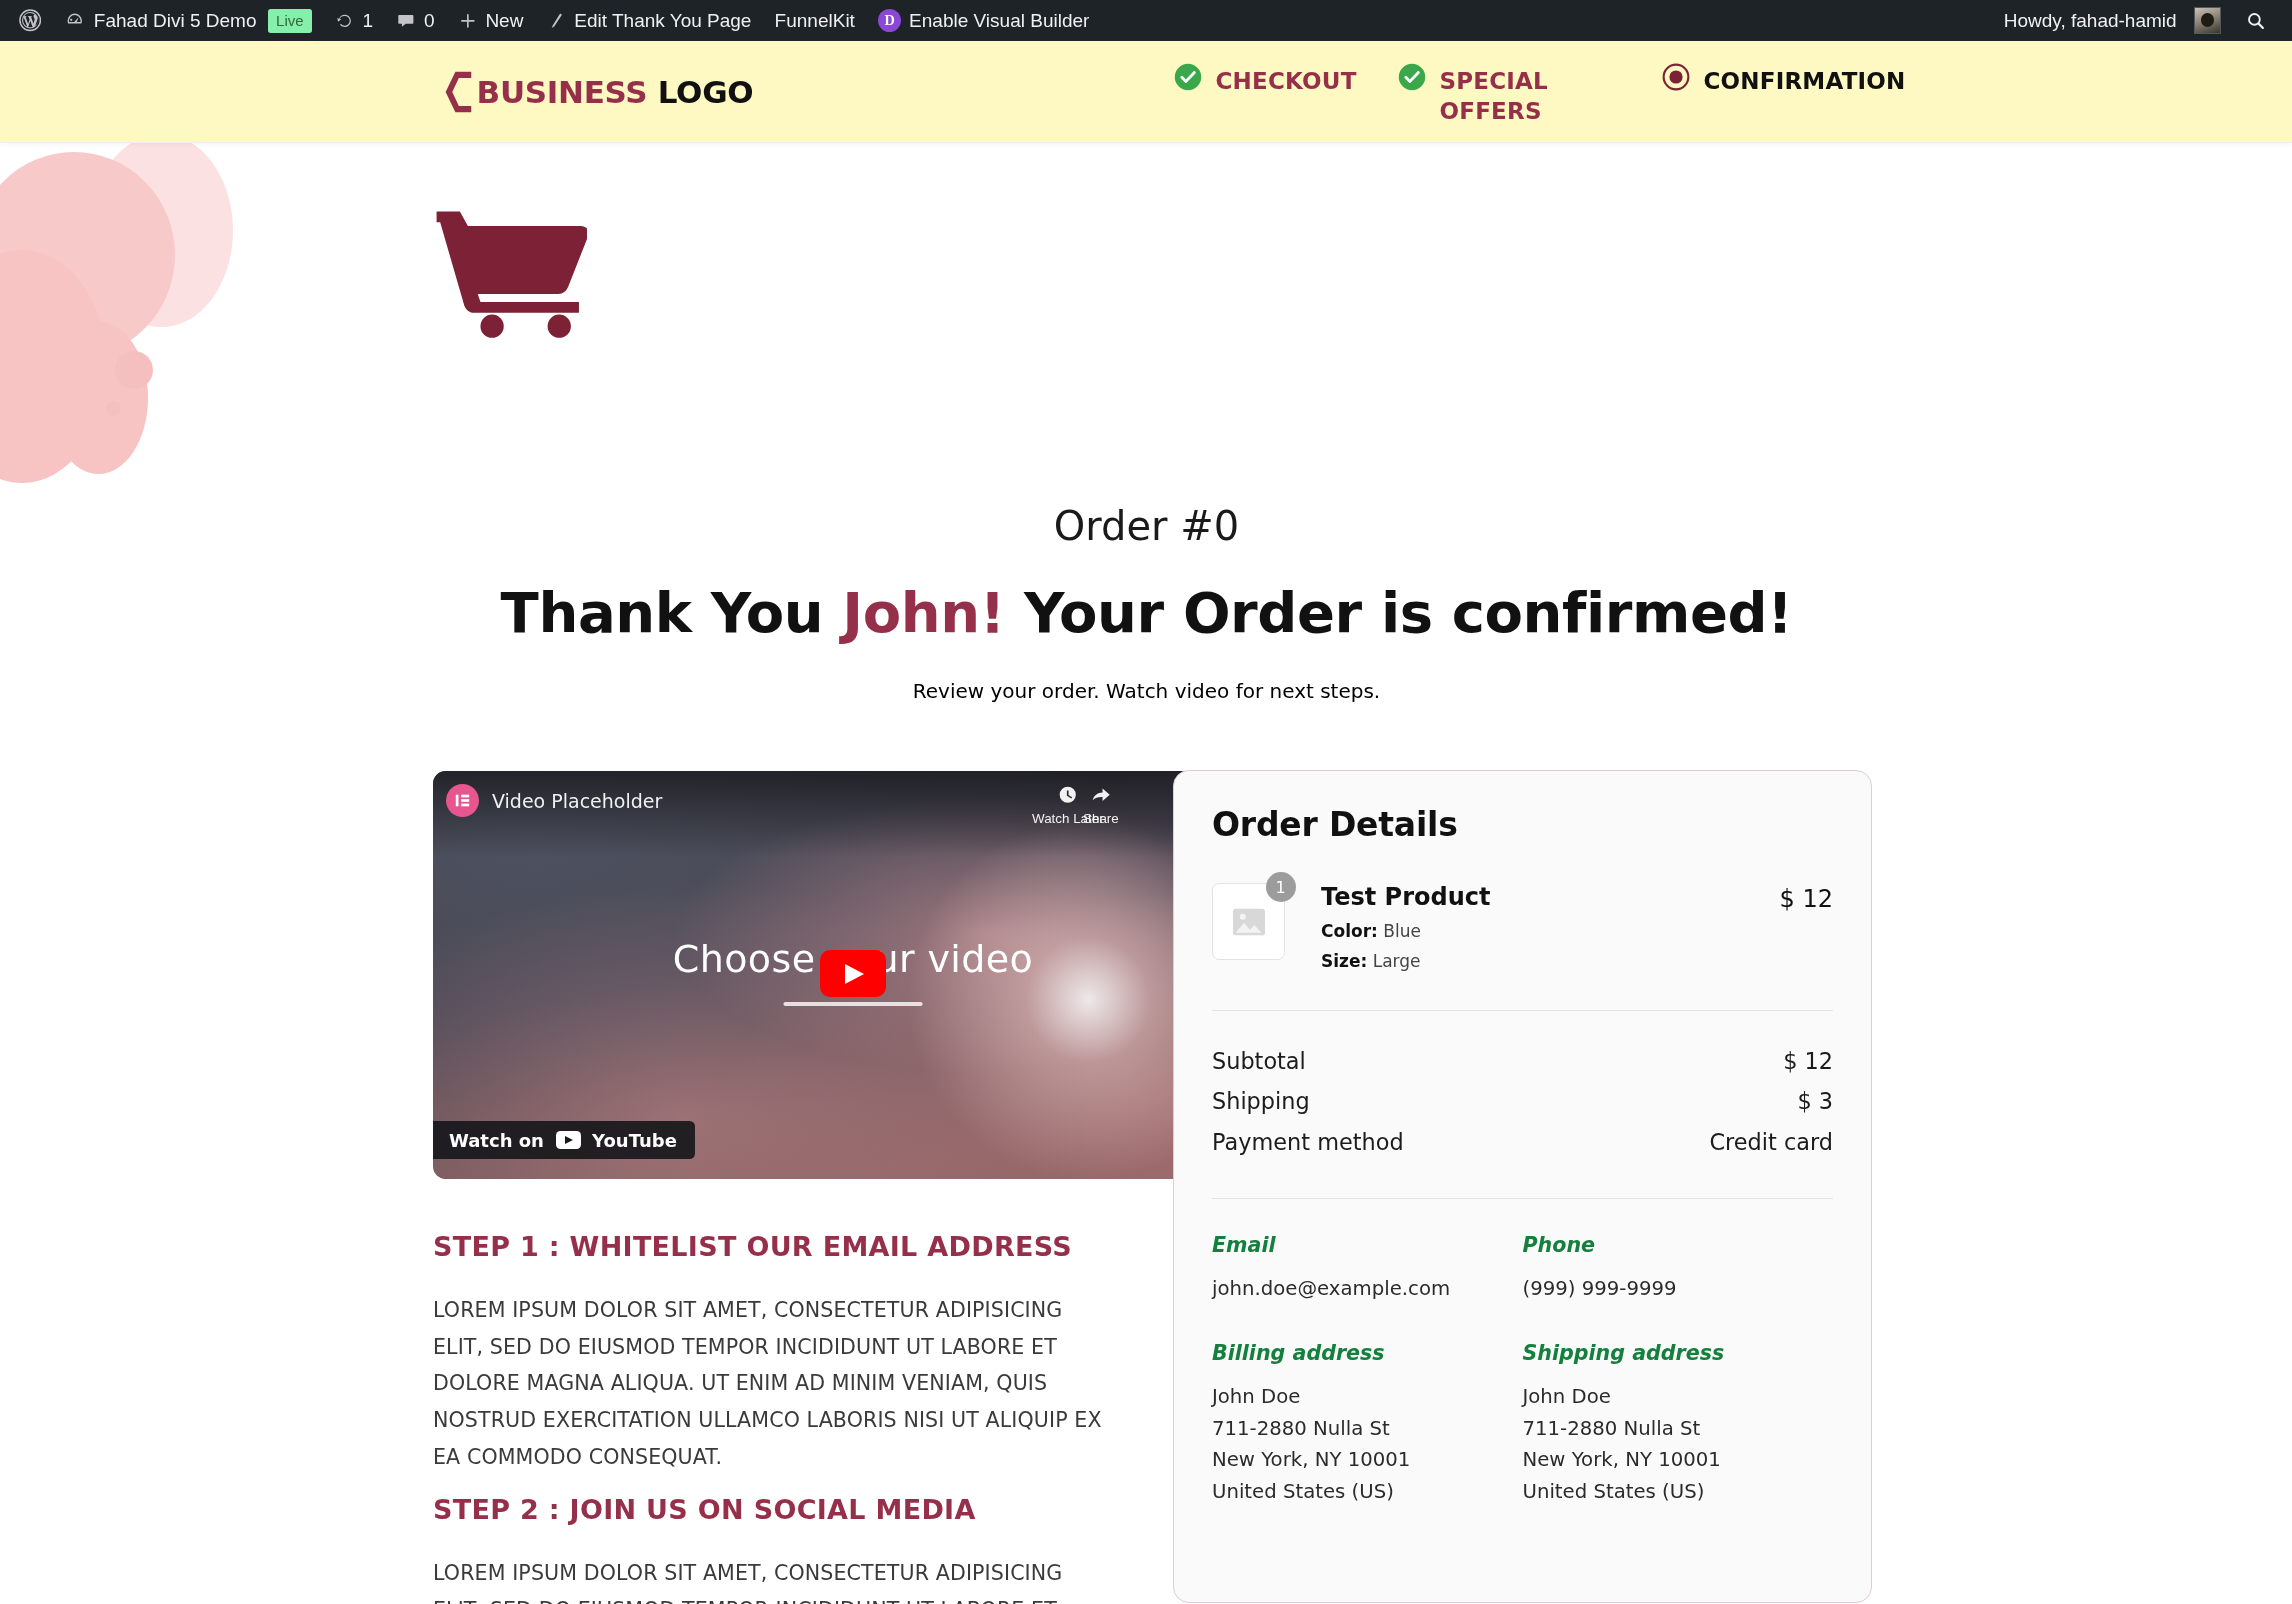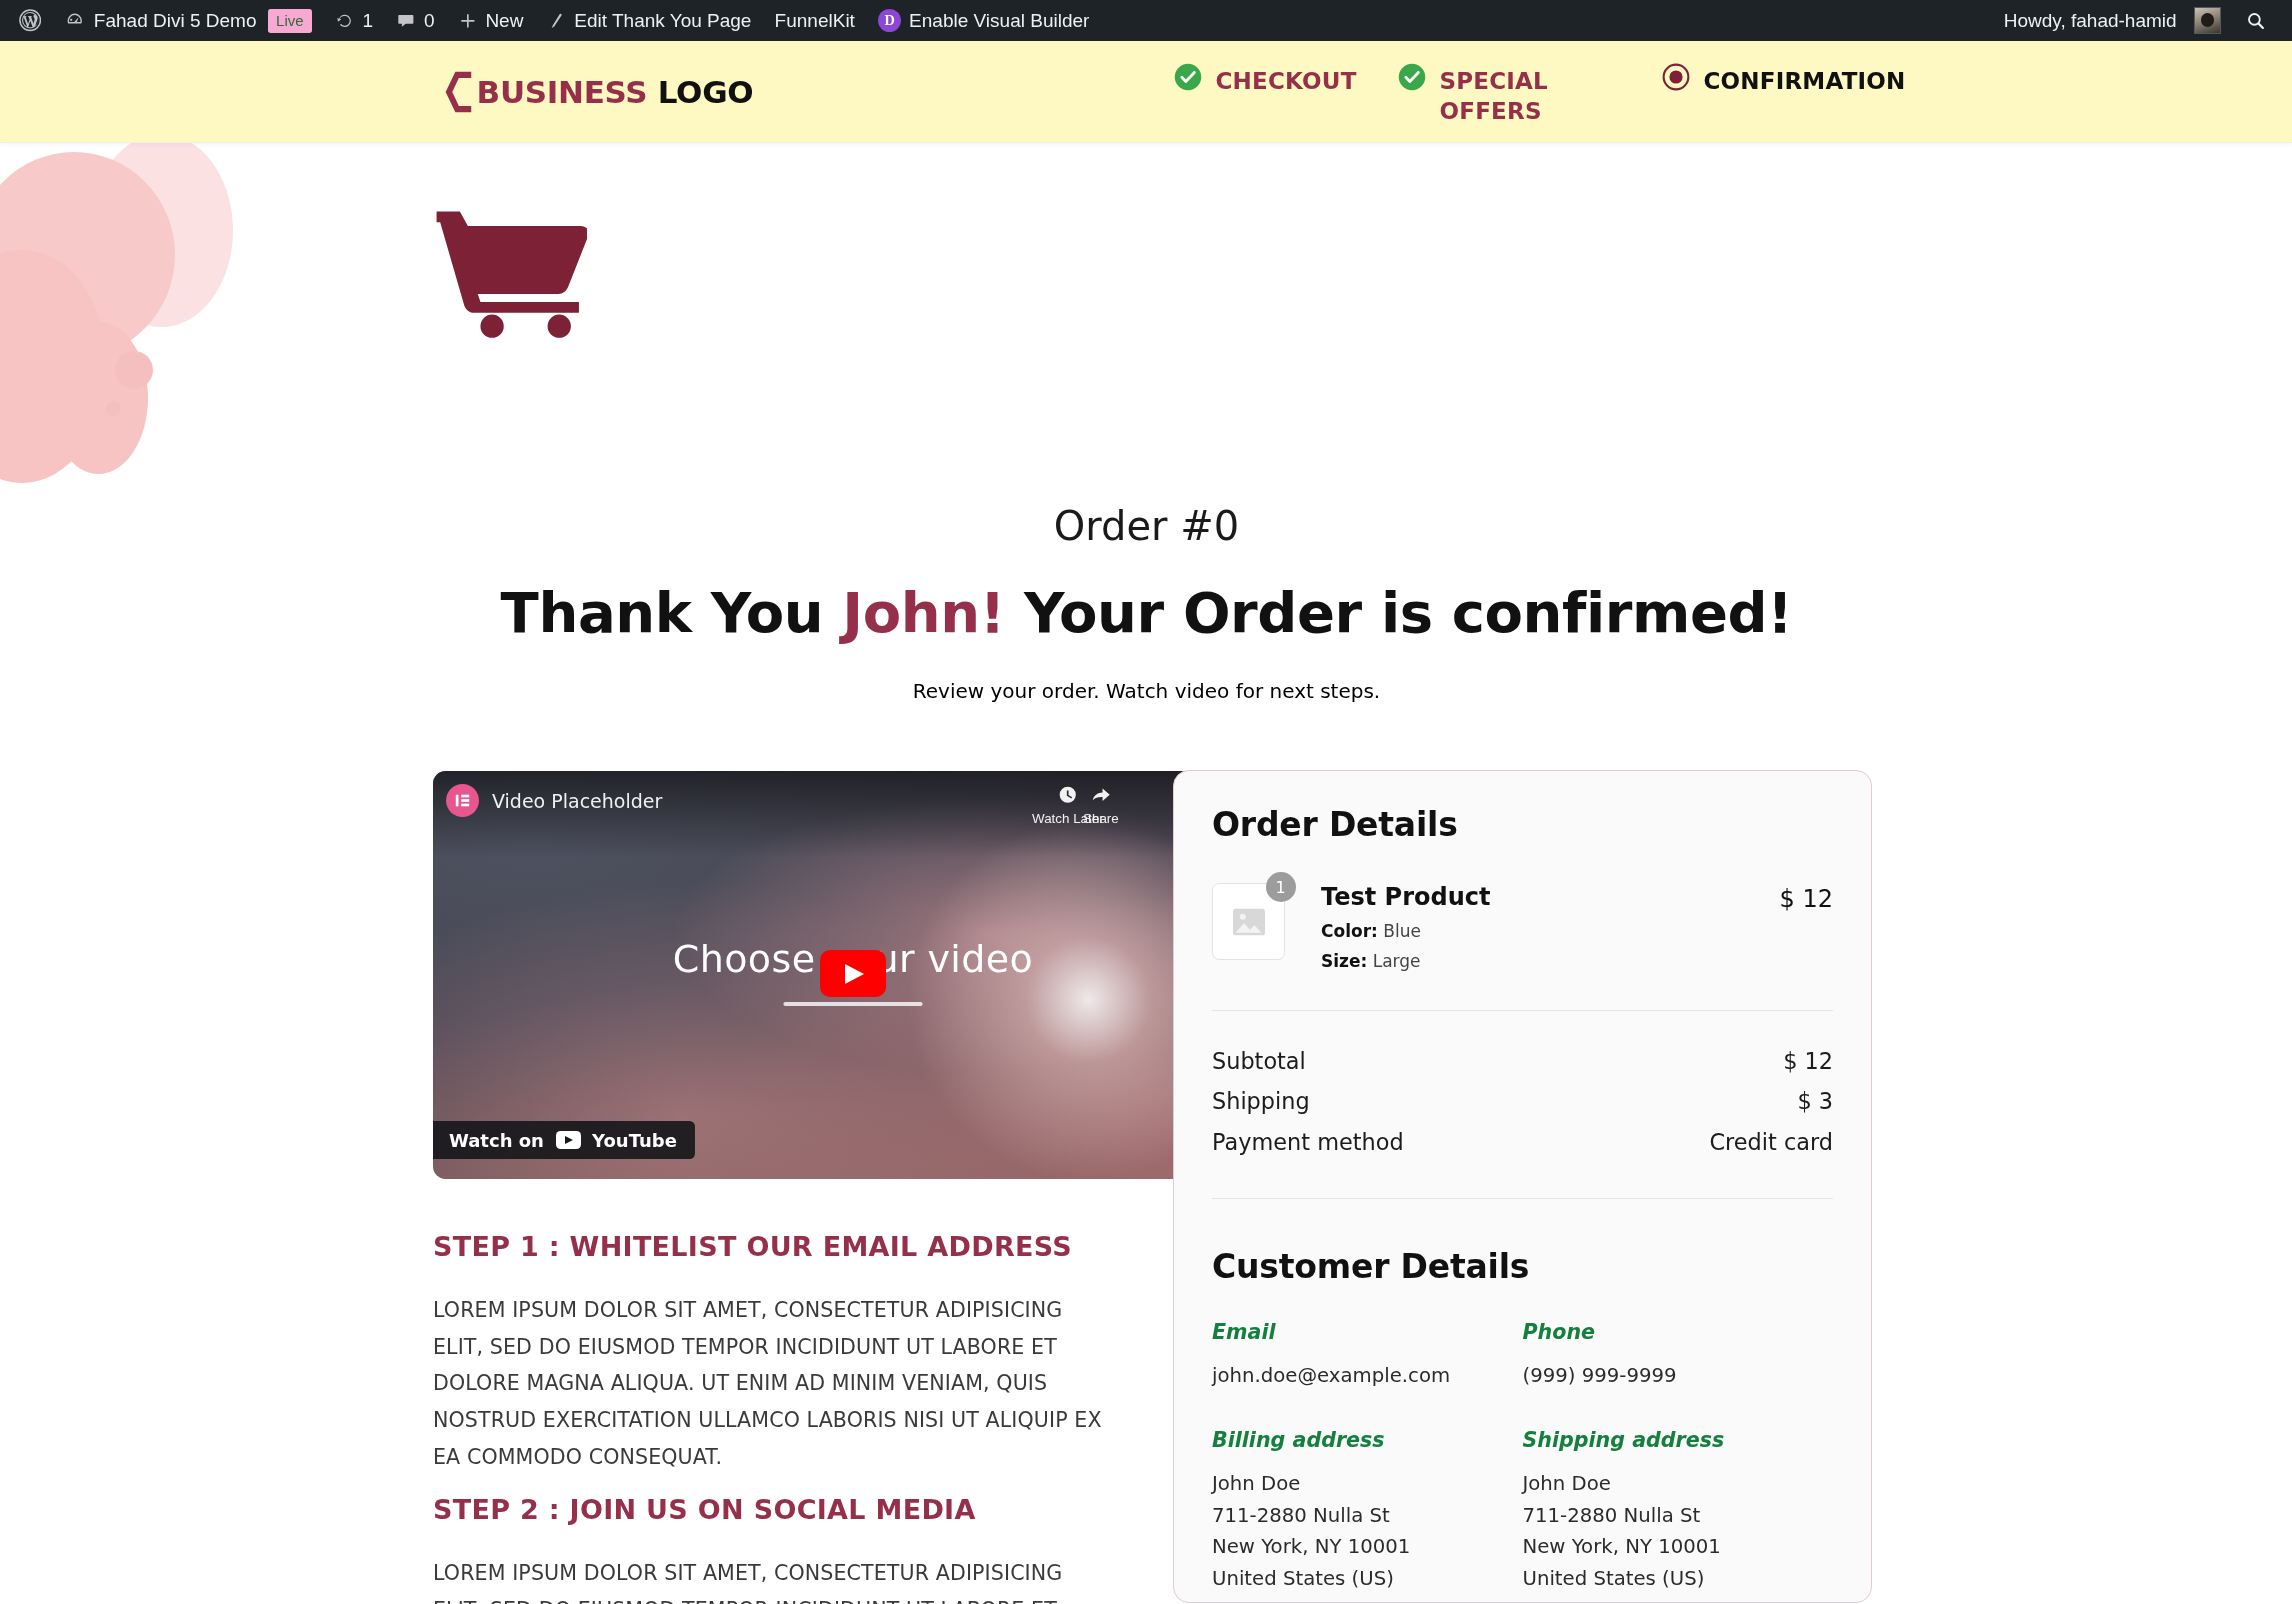--- a/index.html
+++ b/index.html
@@ -25,21 +25,21 @@
   .ab-left { display: flex; align-items: center; padding-left: 7.2px; }
   .ab-right { margin-left: auto; display: flex; align-items: center; padding-right: 14.3px; }
   .ab-item {
     display: flex; align-items: center; gap: 8px;
     padding: 0 11.6px; height: 41px; color: #f0f0f1;
     white-space: nowrap; cursor: pointer;
   }
   .ab-icon { display: inline-flex; align-items: center; justify-content: center; }
   .ab-icon svg { display: block; }
   .live-badge {
-    background: #f9a8d4; color: #2f6b34;
+    background: #86efac; color: #2f6b34;
     font-size: 15px; line-height: 1;
     padding: 4.5px 8px; border-radius: 2.7px;
     margin-left: 3.6px; font-weight: 400;
   }
   .ab-count { color: #f0f0f1; }
   .divi-dot {
     width: 23px; height: 23px; border-radius: 50%;
     background: #8c47d6; color: #fff;
     font-size: 14.3px; font-weight: 700;
     display: flex; align-items: center; justify-content: center;
@@ -579,21 +579,20 @@
         </div>
         <div class="tot-row">
           <span>Payment method</span>
           <span>Credit card</span>
         </div>
       </div>
 
       <div class="hr hr-2"></div>
 
 
-      <div class="card-h cust-h">Customer Details</div>
 
       <div class="cust-grid">
         <div>
           <div class="cd-label">Email</div>
           <div class="cd-val">john.doe@example.com</div>
         </div>
         <div>
           <div class="cd-label">Phone</div>
           <div class="cd-val">(999) 999-9999</div>
         </div>

